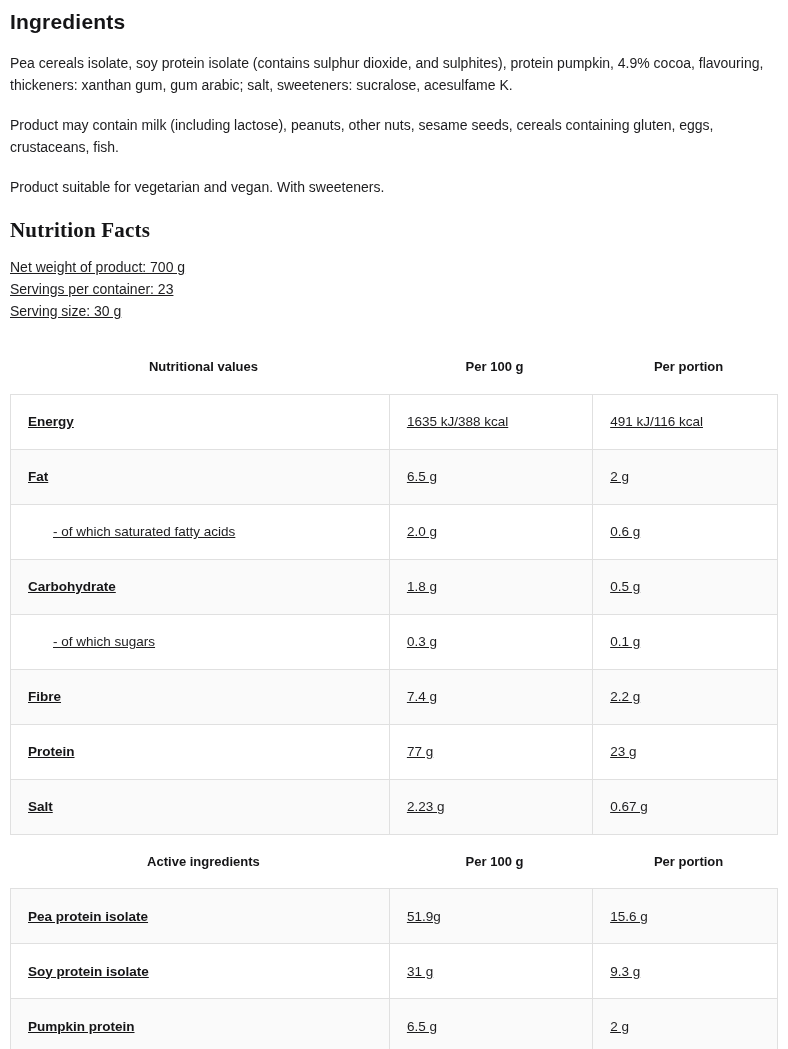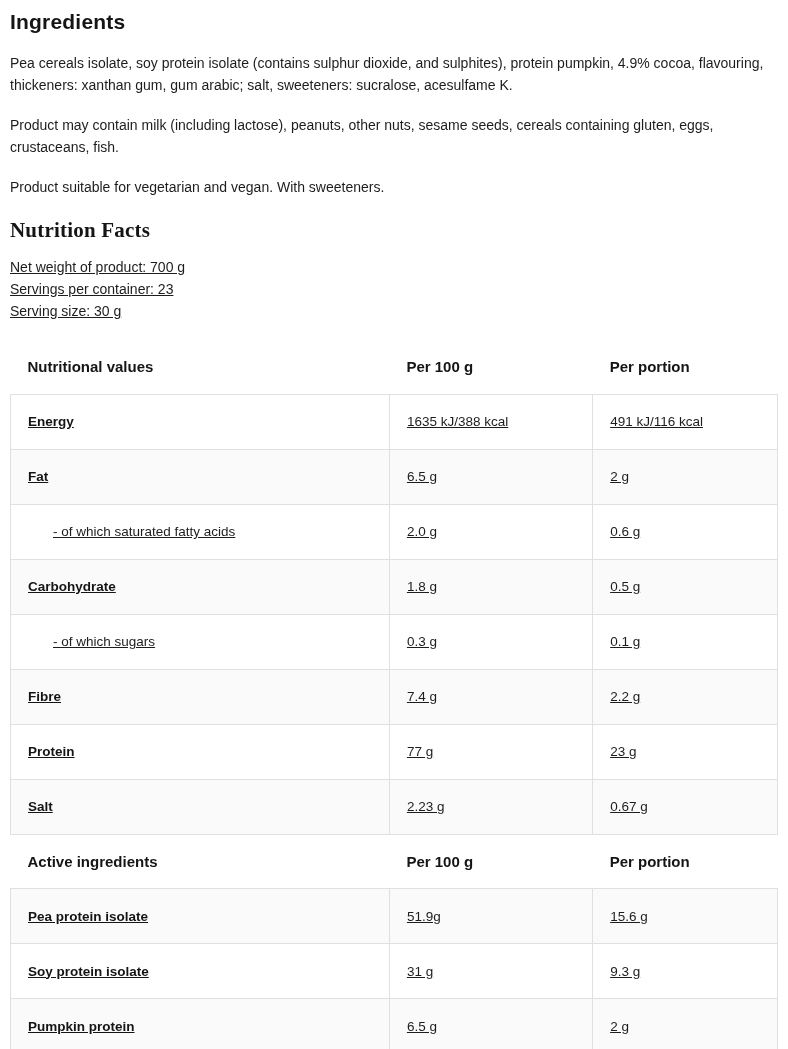--- a/index.html
+++ b/index.html
@@ -42,22 +42,22 @@
   table.nv-table {
     width: 100%;
     border-collapse: collapse;
     table-layout: fixed;
   }
   table.nv-table col.c1 { width: 49.4%; }
   table.nv-table col.c2 { width: 26.5%; }
   table.nv-table col.c3 { width: 24.1%; }
 
   table.nv-table thead th {
-    text-align: left;
-    font-size: 15px;
+    text-align: center;
+    font-size: 13px;
     font-weight: 700;
     color: #151517;
     height: 54px;
     vertical-align: middle;
     padding: 0 10px 0 17px;
     border: none;
     background: #ffffff;
   }
 
   table.nv-table tbody td {

